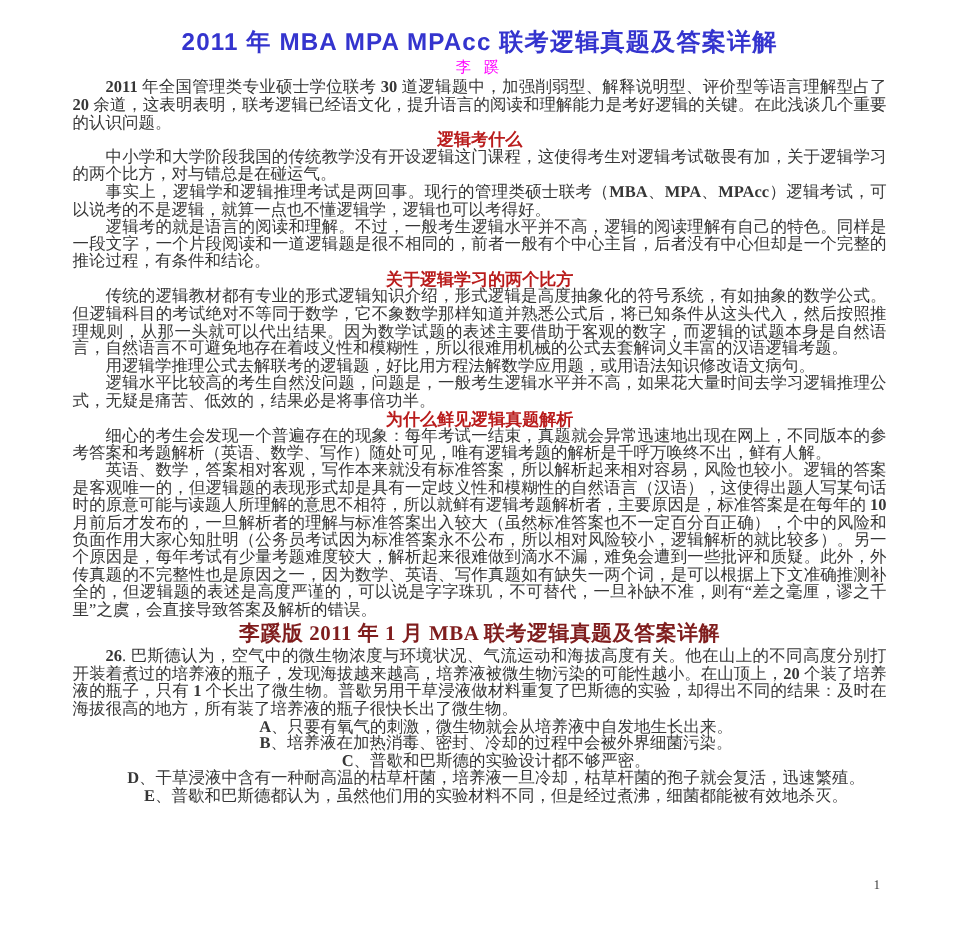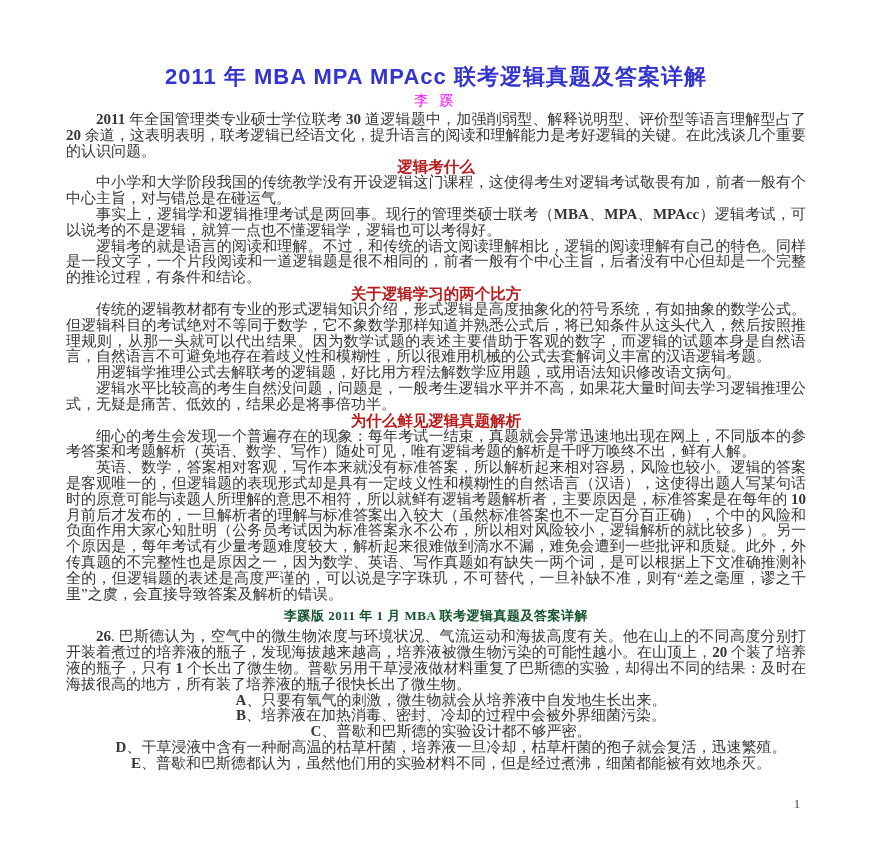--- a/index.html
+++ b/index.html
@@ -11,21 +11,21 @@
     width: 870px;
     height: 842px;
     position: relative;
     overflow: hidden;
     font-family: "Liberation Serif", serif;
   }
   .page {
     box-sizing: border-box;
     width: 870px;
     height: 842px;
-    padding: 63px 64px 0 66px;
+    padding: 24px 64px 0 66px;
   }
   .title {
     margin: 0 0 2px 0;
     text-align: center;
     font-size: 22px;
     line-height: 27px;
     font-weight: bold;
     color: var(--title-color, #3434CE);
     font-family: "Liberation Sans", sans-serif;
     letter-spacing: 1px;
@@ -51,24 +51,24 @@
     margin: 0;
     text-align: center;
     font-size: 15.5px;
     line-height: 16px;
     font-weight: bold;
     color: #b91c1c;
   }
   .exam-head {
     margin: 3px 0 2px 0;
     text-align: center;
-    font-size: 13px;
+    font-size: 19px;
     line-height: 22px;
     font-weight: bold;
-    color: #14532d;
+    color: #7f1d1d;
     letter-spacing: 0.5px;
   }
   .option {
     text-align: center;
   }
   .lat {
     font-weight: bold;
     font-family: "Liberation Serif", serif;
   }
   .title .lat, .exam-head .lat {
@@ -88,23 +88,23 @@
 <body>
 
 <div class="page">
 
   <h1 class="title cn"><span class="lat">2011</span> 年 <span class="lat">MBA</span> <span class="lat">MPA</span> <span class="lat">MPAcc</span> 联考逻辑真题及答案详解</h1>
   <div class="author cn">李 蹊</div>
 
   <p class="para cn"><span class="lat">2011</span> 年全国管理类专业硕士学位联考 <span class="lat">30</span> 道逻辑题中，加强削弱型、解释说明型、评价型等语言理解型占了 <span class="lat">20</span> 余道，这表明表明，联考逻辑已经语文化，提升语言的阅读和理解能力是考好逻辑的关键。在此浅谈几个重要的认识问题。</p>
 
   <h2 class="sec-head cn">逻辑考什么</h2>
-  <p class="para cn">中小学和大学阶段我国的传统教学没有开设逻辑这门课程，这使得考生对逻辑考试敬畏有加，前者一般有个中心主旨，对与错总是在碰运气。</p>
+  <p class="para cn">中小学和大学阶段我国的传统教学没有开设逻辑这门课程，这使得考生对逻辑考试敬畏有加，关于逻辑学习的两个比方，对与错总是在碰运气。</p>
   <p class="para cn">事实上，逻辑学和逻辑推理考试是两回事。现行的管理类硕士联考（<span class="lat">MBA</span>、<span class="lat">MPA</span>、<span class="lat">MPAcc</span>）逻辑考试，可以说考的不是逻辑，就算一点也不懂逻辑学，逻辑也可以考得好。</p>
-  <p class="para cn">逻辑考的就是语言的阅读和理解。不过，和传统的语文阅读理解相比，逻辑的阅读理解有自己的特色。同样是一段文字，一个片段阅读和一道逻辑题是很不相同的，前者一般有个中心主旨，后者没有中心但却是一个完整的推论过程，有条件和结论。</p>
+  <p class="para cn">逻辑考的就是语言的阅读和理解。不过，一般考生逻辑水平并不高，逻辑的阅读理解有自己的特色。同样是一段文字，一个片段阅读和一道逻辑题是很不相同的，前者一般有个中心主旨，后者没有中心但却是一个完整的推论过程，有条件和结论。</p>
 
   <h2 class="sec-head cn">关于逻辑学习的两个比方</h2>
   <p class="para cn">传统的逻辑教材都有专业的形式逻辑知识介绍，形式逻辑是高度抽象化的符号系统，有如抽象的数学公式。但逻辑科目的考试绝对不等同于数学，它不象数学那样知道并熟悉公式后，将已知条件从这头代入，然后按照推理规则，从那一头就可以代出结果。因为数学试题的表述主要借助于客观的数字，而逻辑的试题本身是自然语言，自然语言不可避免地存在着歧义性和模糊性，所以很难用机械的公式去套解词义丰富的汉语逻辑考题。</p>
   <p class="para cn">用逻辑学推理公式去解联考的逻辑题，好比用方程法解数学应用题，或用语法知识修改语文病句。</p>
   <p class="para cn">逻辑水平比较高的考生自然没问题，问题是，一般考生逻辑水平并不高，如果花大量时间去学习逻辑推理公式，无疑是痛苦、低效的，结果必是将事倍功半。</p>
 
   <h2 class="sec-head cn">为什么鲜见逻辑真题解析</h2>
   <p class="para cn">细心的考生会发现一个普遍存在的现象：每年考试一结束，真题就会异常迅速地出现在网上，不同版本的参考答案和考题解析（英语、数学、写作）随处可见，唯有逻辑考题的解析是千呼万唤终不出，鲜有人解。</p>
   <p class="para cn">英语、数学，答案相对客观，写作本来就没有标准答案，所以解析起来相对容易，风险也较小。逻辑的答案是客观唯一的，但逻辑题的表现形式却是具有一定歧义性和模糊性的自然语言（汉语），这使得出题人写某句话时的原意可能与读题人所理解的意思不相符，所以就鲜有逻辑考题解析者，主要原因是，标准答案是在每年的 <span class="lat">10</span> 月前后才发布的，一旦解析者的理解与标准答案出入较大（虽然标准答案也不一定百分百正确），个中的风险和负面作用大家心知肚明（公务员考试因为标准答案永不公布，所以相对风险较小，逻辑解析的就比较多）。另一个原因是，每年考试有少量考题难度较大，解析起来很难做到滴水不漏，难免会遭到一些批评和质疑。此外，外传真题的不完整性也是原因之一，因为数学、英语、写作真题如有缺失一两个词，是可以根据上下文准确推测补全的，但逻辑题的表述是高度严谨的，可以说是字字珠玑，不可替代，一旦补缺不准，则有“差之毫厘，谬之千里”之虞，会直接导致答案及解析的错误。</p>
 

